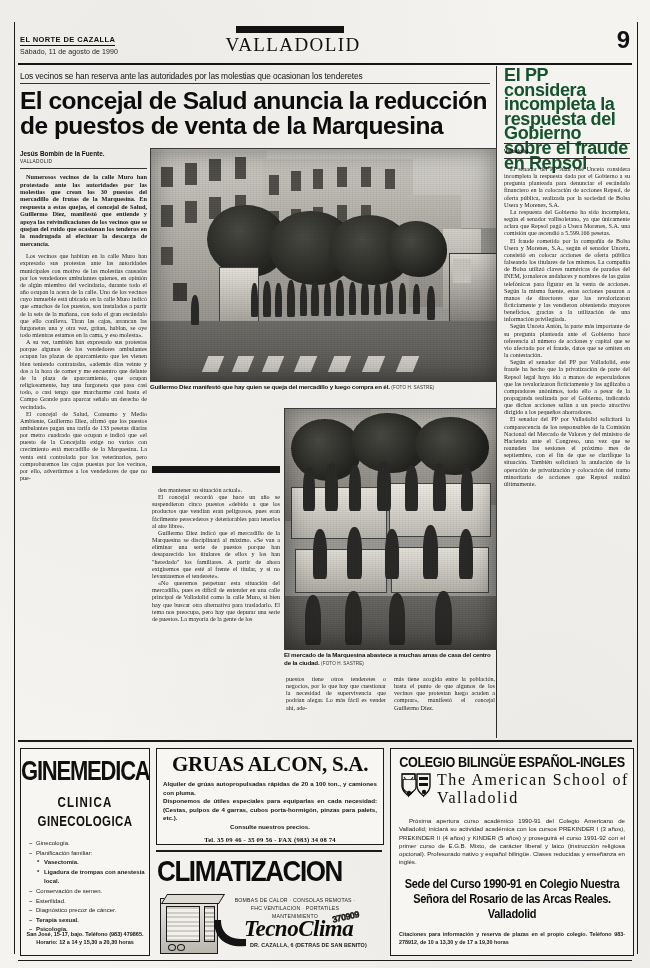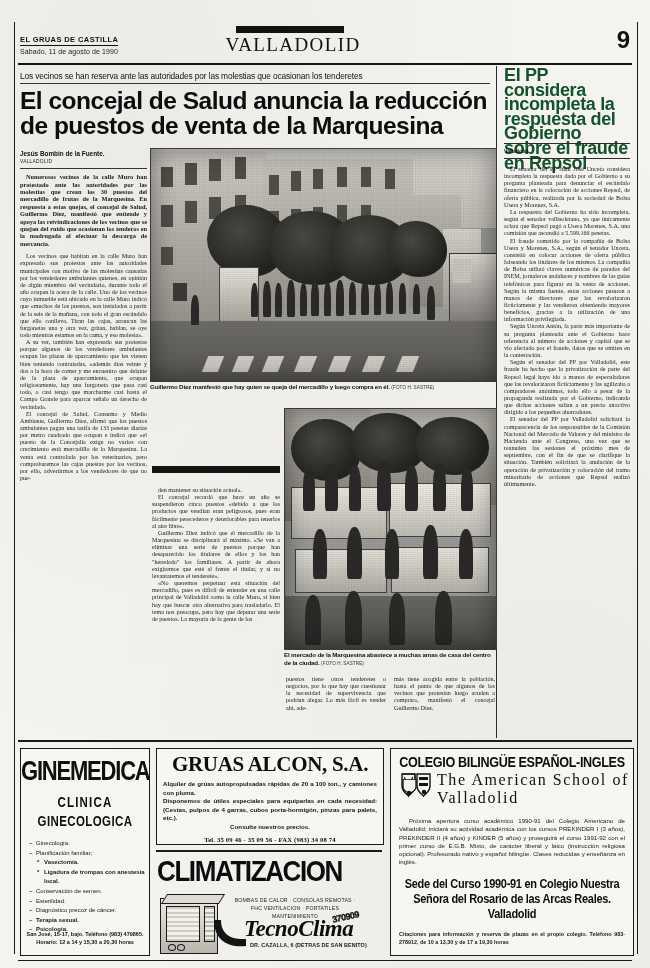--- a/index.html
+++ b/index.html
@@ -127,21 +127,21 @@
 </style>
 </head>
 <body>
 
 <div id="page">
   <div class="paper"></div>
   <div class="frame"></div>
 
   <div class="masthead">
     <div class="mh-left">
-      <div class="mh-paper">EL GRUAS DE CASTILLA</div>
+      <div class="mh-paper">EL NORTE DE CAZALLA</div>
       <div class="mh-date">Sábado, 11 de agosto de 1990</div>
     </div>
     <div class="mh-blackbar"></div>
     <div class="mh-section">VALLADOLID</div>
     <div class="mh-pagenum">9</div>
   </div>
   <div class="rule-thick"></div>
 
   <div class="kicker">Los vecinos se han reserva ante las autoridades por las molestias que ocasionan los tenderetes</div>
   <div class="kicker-rule"></div>

